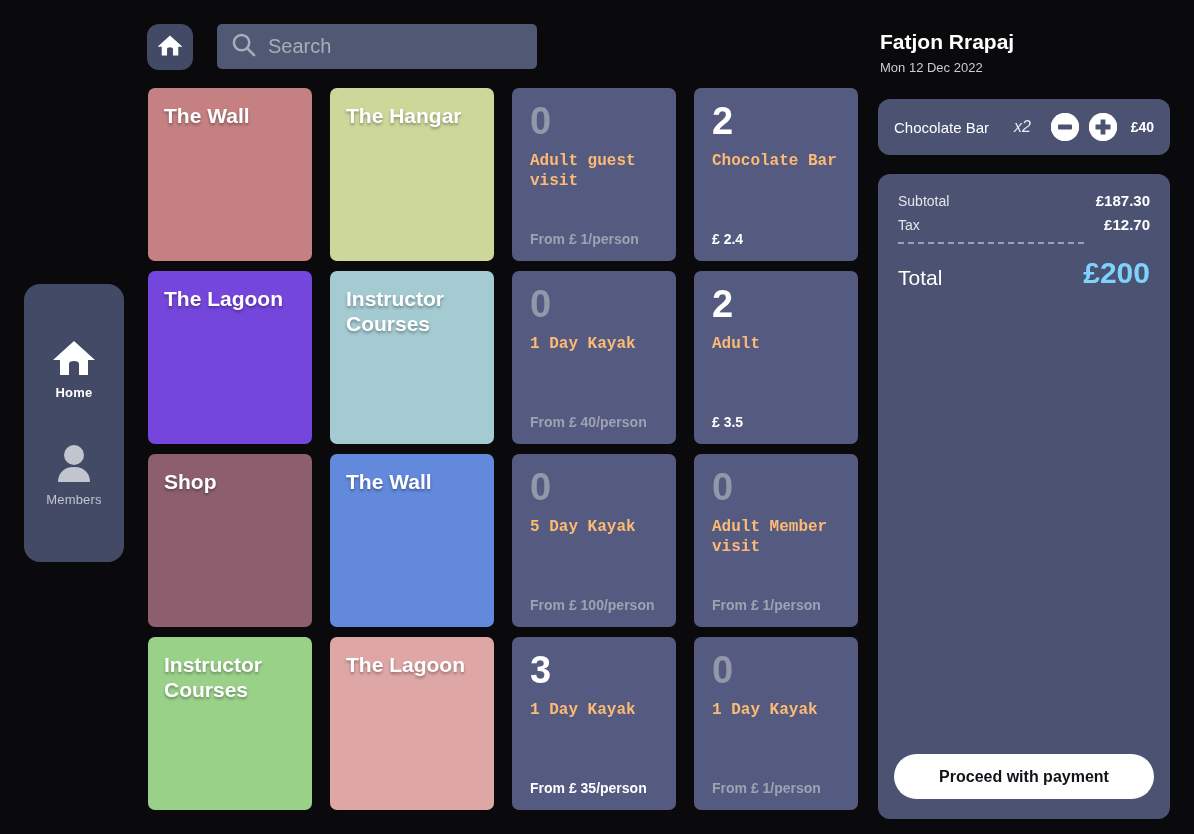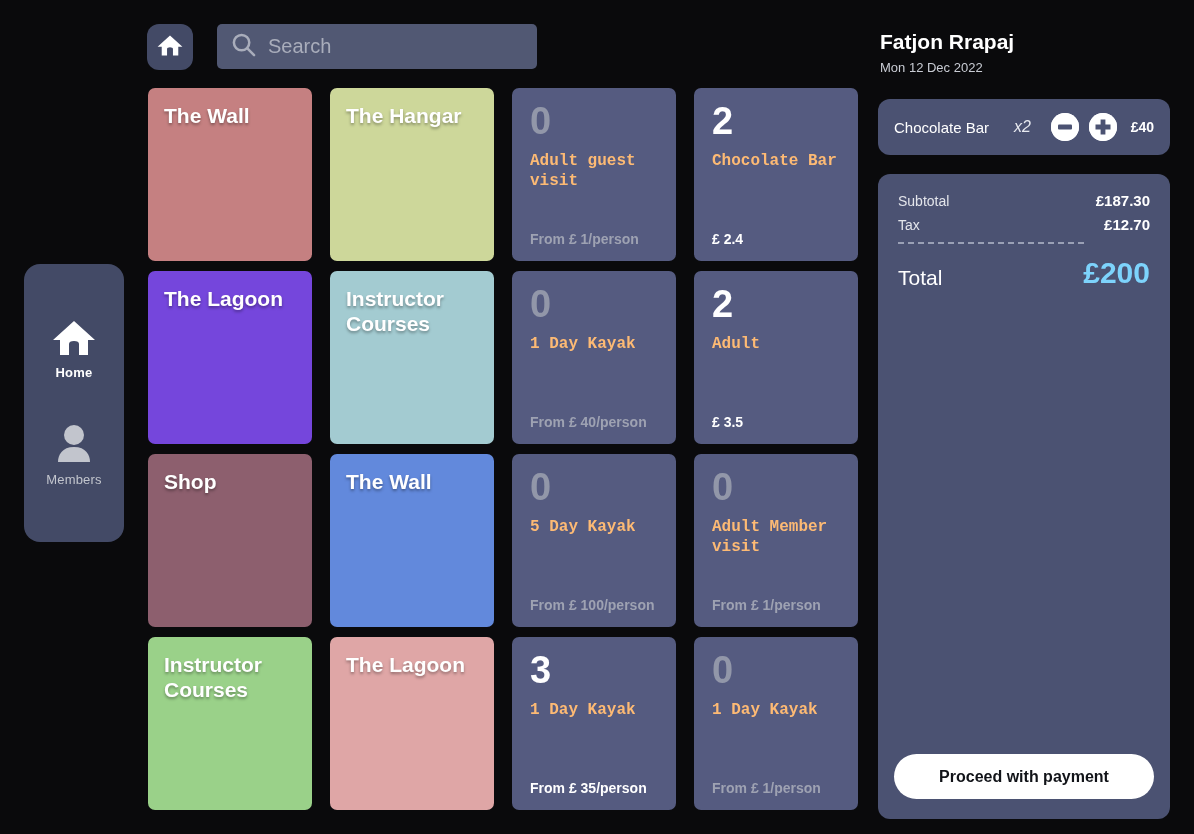--- a/index.html
+++ b/index.html
@@ -6,21 +6,21 @@
   html, body {
     width: 1194px; height: 834px;
     background: #0a0a0c;
     font-family: "Liberation Sans", sans-serif;
     overflow: hidden;
   }
   .app { position: relative; width: 1194px; height: 834px; }
 
   
   .rail {
-    position: absolute; left: 24px; top: 264px;
+    position: absolute; left: 24px; top: 284px;
     width: 100px; height: 278px;
     background: #434a66; border-radius: 16px;
     display: flex; flex-direction: column;
     align-items: center; justify-content: center; gap: 44px;
   }
   .rail-item { display: flex; flex-direction: column; align-items: center; gap: 8px; cursor: pointer; }
   .rail-label { font-size: 13px; font-weight: bold; color: #ffffff; letter-spacing: .2px; }
   .rail-item.inactive .rail-label { color: #c2c5cd; font-weight: normal; }
   .rail-icon svg { display: block; }
 

